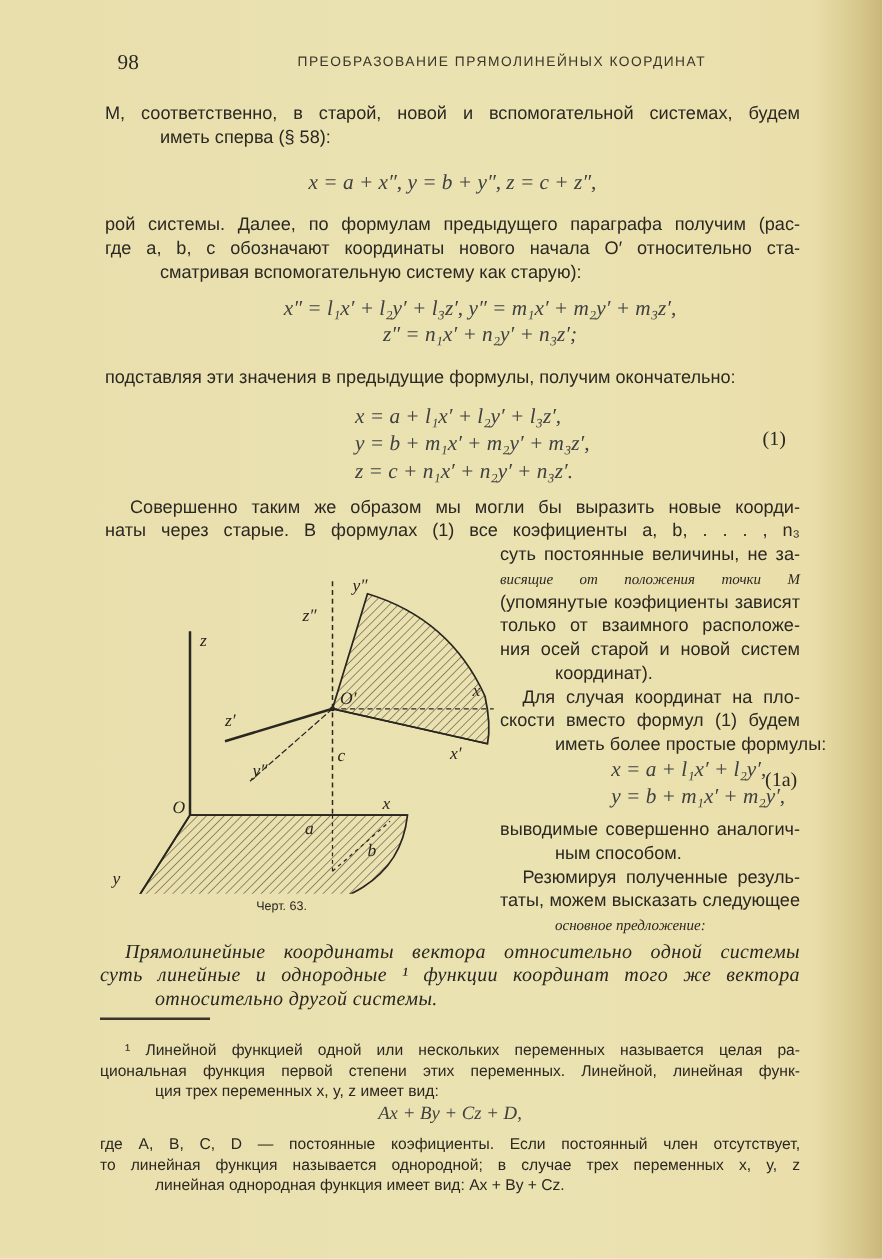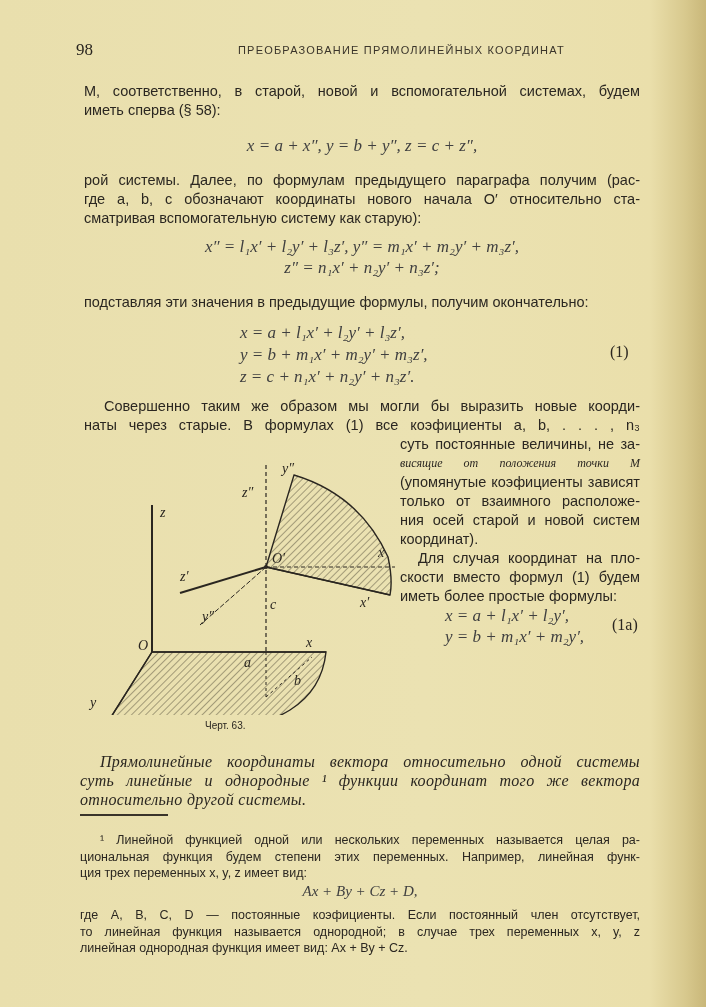--- a/index.html
+++ b/index.html
@@ -6,31 +6,31 @@
   body {
     width: 706px; height: 1007px; overflow: hidden;
     background: #e8deaa;
     background: linear-gradient(90deg, #e9dfad 0%, #ebe2b2 60%, #eadfab 92%, #d8c98e 97%, #c9b779 100%);
     color: #2a2620;
     font-family: "Liberation Serif", serif;
     position: relative;
   }
   .page { position: absolute; left: 0; top: 0; width: 706px; height: 1007px; }
   .abs { position: absolute; }
-  .pnum { left: 76px; top: 40px; font-size: 17px; }
+  .pnum { left: 94px; top: 40px; font-size: 17px; }
   .runhead { left: 238px; top: 44px; font-size: 11px; letter-spacing: 1.2px; font-family: "Liberation Sans", sans-serif; color: #3a342a; }
   .txt { font-size: 14.5px; line-height: 19px; text-align: justify; font-family: "Liberation Sans", sans-serif; color: #2b2721; }
   .formula { font-family: "Liberation Serif", serif; font-style: italic; font-size: 17px; text-align: center; color: #404040; }
   .eqnum { font-family: "Liberation Serif", serif; font-size: 16px; }
   .ital { font-style: italic; font-family: "Liberation Serif", serif; font-size: 12px; }
   .bold-it { font-style: italic; font-family: "Liberation Serif", serif; font-size: 16px; letter-spacing: 0.3px; }
   .foot { font-size: 12.5px; line-height: 16.5px; text-align: justify; font-family: "Liberation Sans", sans-serif; color: #2b2721; }
   .rule { left: 80px; top: 814px; width: 88px; height: 1.5px; background: #3a342a; }
   .caption { left: 205px; top: 720px; font-size: 10px; font-family: "Liberation Sans", sans-serif; }
-  .line { display: block; white-space: nowrap; }
+  .line { display: block; white-space: nowrap; margin-left: 44px; }
   .jline { display: block; text-align: justify; text-align-last: justify; white-space: normal; }
 </style>
 </head>
 <body>
 
 <div class="page">
 
   <div class="abs pnum">98</div>
   <div class="abs runhead">ПРЕОБРАЗОВАНИЕ ПРЯМОЛИНЕЙНЫХ КООРДИНАТ</div>
 
@@ -79,20 +79,27 @@
     <span class="jline">скости вместо формул (1) будем</span>
     <span class="line">иметь более простые формулы:</span>
   </div>
 
   <div class="abs formula" style="left:445px; top:605px; width:160px; text-align:left; line-height:21px;">
     <span class="line">x = a + l₁x′ + l₂y′,</span>
     <span class="line">y = b + m₁x′ + m₂y′,</span>
   </div>
   <div class="abs eqnum" style="left:612px; top:616px;">(1a)</div>
 
+  <div class="abs txt" style="left:400px; top:655px; width:240px;">
+    <span class="jline">выводимые совершенно аналогич-</span>
+    <span class="line">ным способом.</span>
+    <span class="jline" style="text-indent:18px;">Резюмируя полученные резуль-</span>
+    <span class="jline">таты, можем высказать следующее</span>
+    <span class="line ital">основное предложение:</span>
+  </div>
 
   <svg class="abs" style="left:60px; top:445px;" width="340" height="270" viewBox="0 0 340 270">
     <defs>
       <pattern id="hatch" width="5" height="5" patternUnits="userSpaceOnUse" patternTransform="rotate(45)">
         <line x1="0" y1="0" x2="0" y2="5" stroke="#5a5440" stroke-width="1"></line>
       </pattern>
     </defs>
 
     <path d="M 206 122 L 234 30 Q 300 50 328 112 Q 333 135 330 150 Z" fill="url(#hatch)" stroke="#2a2620" stroke-width="1.4"></path>
 
@@ -142,21 +149,21 @@
   <div class="abs bold-it" style="left:80px; top:752px; width:560px; line-height:19px;">
     <span class="jline" style="text-indent:20px;">Прямолинейные координаты вектора относительно одной системы</span>
     <span class="jline">суть линейные и однородные ¹ функции координат того же вектора</span>
     <span class="line">относительно другой системы.</span>
   </div>
 
   <div class="abs rule"></div>
 
   <div class="abs foot" style="left:80px; top:832px; width:560px;">
     <span class="jline" style="text-indent:20px;">¹ Линейной функцией одной или нескольких переменных называется целая ра-</span>
-    <span class="jline">циональная функция будем степени этих переменных. Например, линейная функ-</span>
+    <span class="jline">циональная функция первой степени этих переменных. Линейной, линейная функ-</span>
     <span class="line">ция трех переменных x, y, z имеет вид:</span>
   </div>
   <div class="abs formula" style="left:80px; top:883px; width:560px; font-size:15px;">Ax + By + Cz + D,</div>
   <div class="abs foot" style="left:80px; top:907px; width:560px;">
     <span class="jline">где A, B, C, D — постоянные коэфициенты. Если постоянный член отсутствует,</span>
     <span class="jline">то линейная функция называется однородной; в случае трех переменных x, y, z</span>
     <span class="line">линейная однородная функция имеет вид: Ax + By + Cz.</span>
   </div>
 
 </div>

